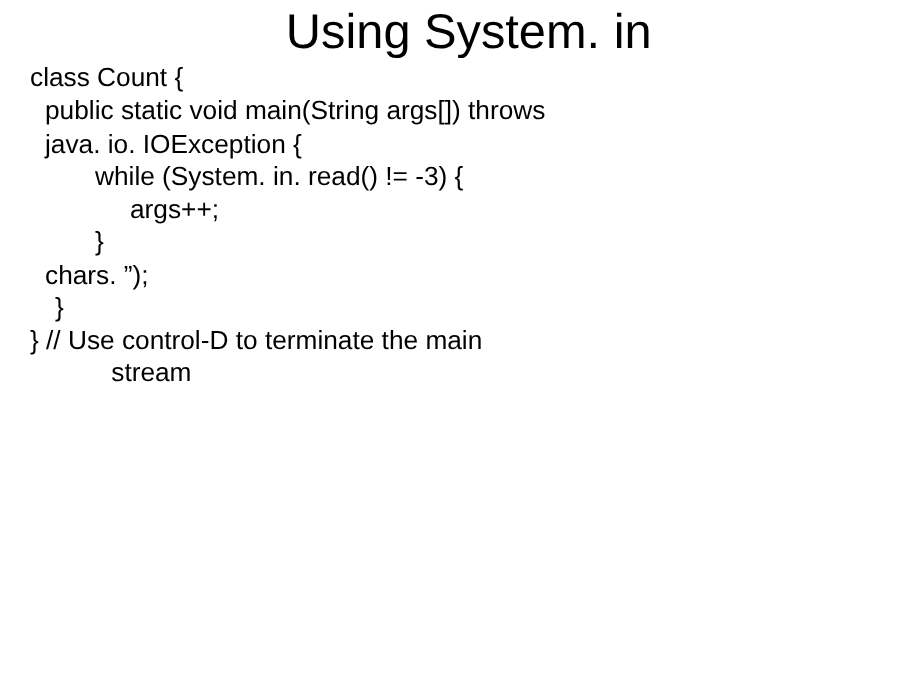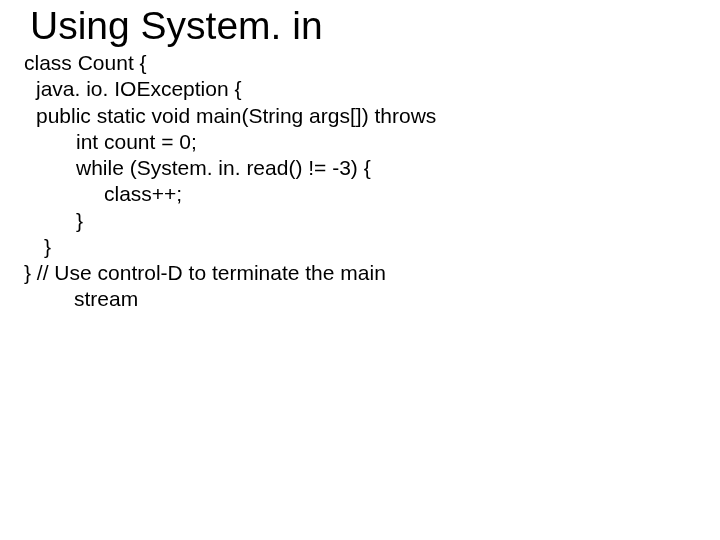--- a/index.html
+++ b/index.html
@@ -9,46 +9,47 @@
       background: #fff;
       font-family: Arial, Helvetica, sans-serif;
       overflow: hidden;
     }
     .slide {
       padding: 4px 0 0 0;
     }
     .title {
       font-size: 39px;
       font-weight: normal;
+      text-align: center;
       margin-bottom: 2px;
       padding-left: 30px;
     }
     .code-block {
       font-size: 21px;
       line-height: 1.25;
       padding-left: 24px;
       padding-right: 8px;
     }
     .l0 { margin-left: 0; }
     .l1 { margin-left: 20px; }
     .l2 { margin-left: 52px; }
     .l3 { margin-left: 80px; }
     .l1b { margin-left: 12px; }
-    .cont { margin-left: 50px; }
+    .cont { margin-left: 65px; }
   </style>
 </head>
 <body>
 
 <div class="slide">
   <div class="title">Using System. in</div>
   <div class="code-block">
     <div class="l0">class Count {</div>
+    <div class="l1b"> public static void main(String args[]) throws</div>
     <div class="l1b">java. io. IOException  {</div>
-    <div class="l1b"> public static void main(String args[]) throws</div>
-    <div class="l2">int count = 0;</div>
     <div class="l2">while (System. in. read() != -3) {</div>
-    <div class="l3">class++;</div>
+    <div class="l3">args++;</div>
     <div class="l2">}</div>
+    <div class="l1b">chars. ”);</div>
     <div class="l1">}</div>
     <div class="l0">} // Use control-D to terminate the main</div>
     <div class="cont">stream</div>
   </div>
 </div>
 
 </body></html>

